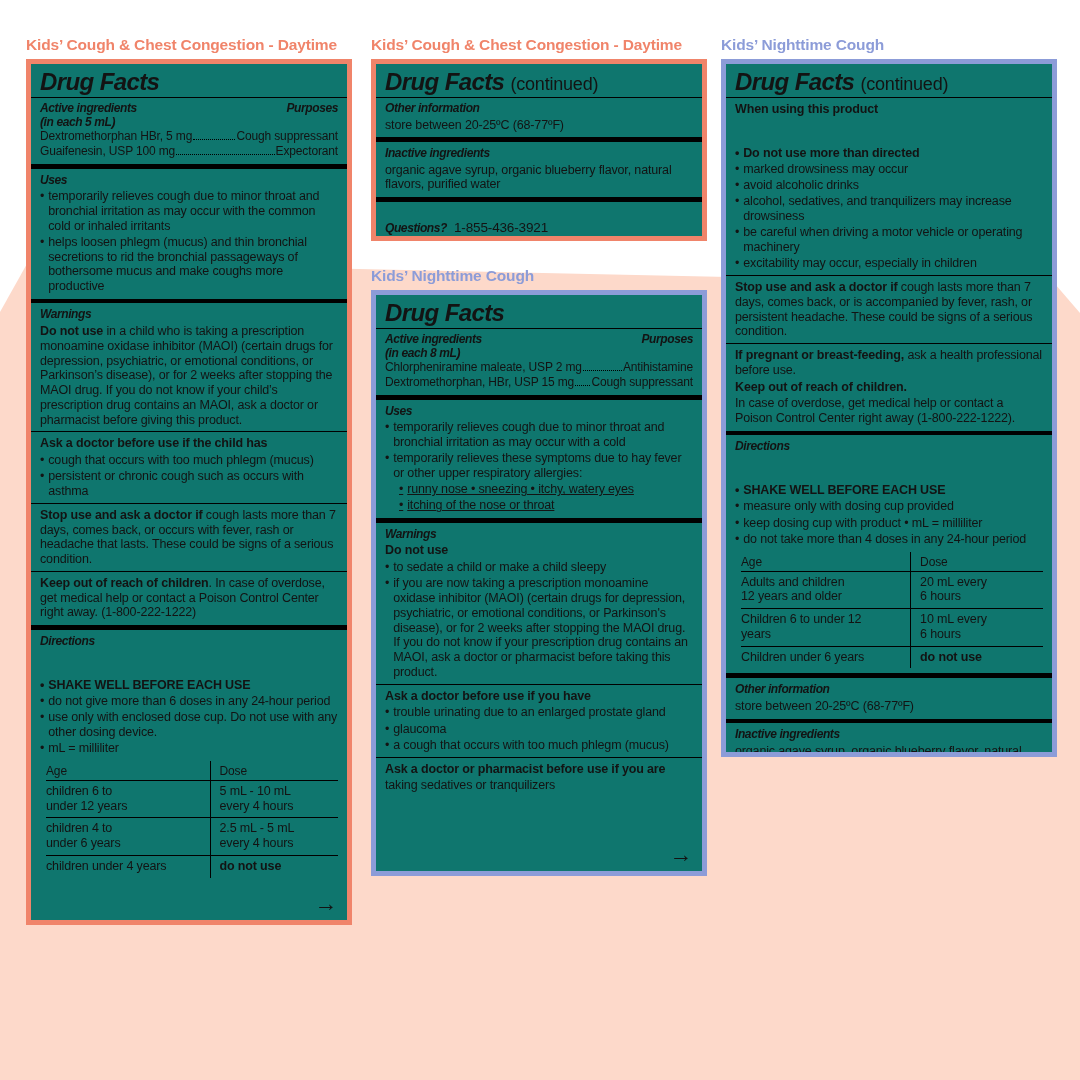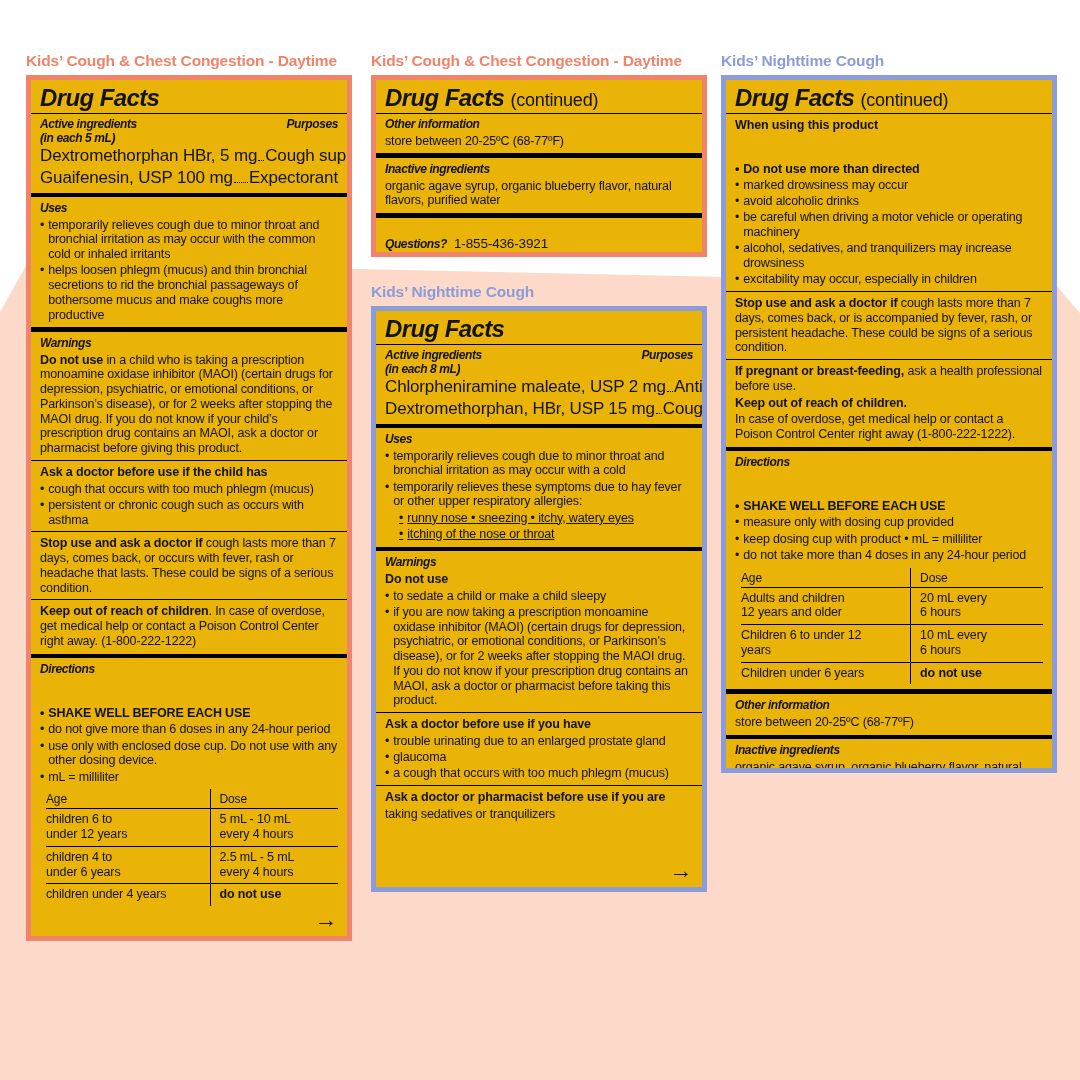--- a/index.html
+++ b/index.html
@@ -1,40 +1,40 @@
 <!DOCTYPE html>
 <html style="--orange: #F0846A; --blue: #8C9CD8; --peach: #FDD9CA; --ink: #131313;"><head>
 <meta charset="utf-8">
 <style>
   :root{ --orange:#F0846A; --blue:#8C9CD8; --peach:#FDD9CA; --ink:#131313; }
   *{ box-sizing:border-box; margin:0; padding:0; }
   html,body{ width:1080px; height:1080px; }
   body{ background:#ffffff; font-family:"Liberation Sans","DejaVu Sans",sans-serif; color:var(--ink); overflow:hidden; position:relative; letter-spacing:-0.15px; }
   .peach-bg{ position:absolute; inset:0; background:var(--peach);
     clip-path:polygon(0px 312px, 28px 262px, 1055px 284px, 1080px 313px, 1080px 1080px, 0px 1080px); }
-  .col{ position:absolute; top:52px; }
+  .col{ position:absolute; top:36px; }
   .col1{ left:26px; width:326px; }
   .col2{ left:371px; width:336px; }
   .col3{ left:721px; width:336px; }
   .ptitle{ font-weight:bold; font-size:15.5px; line-height:1.2; margin-bottom:4px; white-space:nowrap; }
   .t-orange{ color:var(--orange); }
   .t-blue{ color:var(--blue); }
-  .panel{ background:#eab308; border:5px solid var(--orange); padding:5px 9px 6px; position:relative; overflow:hidden; width:100%; }
+  .panel{ background:#0f766e; border:5px solid var(--orange); padding:5px 9px 6px; position:relative; overflow:hidden; width:100%; }
   .panel.blue{ border-color:var(--blue); }
   .group2{ position:absolute; top:231px; left:0; right:0; }
   .df{ font-size:24px; font-weight:bold; font-style:italic; letter-spacing:-0.6px; line-height:1.05; }
   .df .cont{ font-size:18px; font-weight:normal; font-style:normal; letter-spacing:-0.2px; }
   .rule{ border-top:1.5px solid #000; margin:3px -9px 4px; }
   .rule.thin{ border-top-width:1px; margin:4px -9px; }
   .bar{ height:4.5px; background:#000; margin:5px -9px; }
   .sect-h{ font-size:12px; font-weight:bold; font-style:italic; letter-spacing:-0.4px; line-height:1.15; }
   .active-row{ display:flex; justify-content:space-between; align-items:flex-start; margin-top:1px; }
   .body{ font-size:12.5px; line-height:1.18; margin:2px 0; }
   .b{ font-weight:bold; }
-  .ing-row{ display:flex; align-items:baseline; font-size:17px; line-height:1.25; white-space:nowrap; }
+  .ing-row{ display:flex; align-items:baseline; font-size:12px; line-height:1.25; white-space:nowrap; }
   .leader{ flex:1; border-bottom:1.6px dotted #000; margin:0 1px 3px; min-width:6px; }
   .bullet{ display:flex; gap:4px; font-size:12.5px; line-height:1.18; margin:1.5px 0; }
   .bullet::before{ content:"\2022"; flex:0 0 auto; }
   .bullet.bold{ font-weight:bold;margin-top:29px; }
   .sub-ind{ margin-left:14px;text-decoration:underline; }
   .dtable{ display:grid; grid-template-columns:56% 44%; font-size:12.5px; line-height:1.18; margin:5px 0 0 6px; }
   .dtable .c{ padding:3px 4px 4px 0; white-space:pre-line; border-bottom:1px solid #000; }
   .dtable .c.r{ border-left:1.2px solid #000; padding-left:9px; }
   .dtable .c.h{ font-weight:normal; font-size:12px; padding-bottom:2px; }
   .dtable .c.last{ border-bottom:none; }
@@ -214,24 +214,24 @@
     <div class="bullet bold">
         <span>Do not use more than directed</span>
       </div>
     <div class="bullet">
         <span>marked drowsiness may occur</span>
       </div>
     <div class="bullet">
         <span>avoid alcoholic drinks</span>
       </div>
     <div class="bullet">
+        <span>alcohol, sedatives, and tranquilizers may increase drowsiness</span>
+      </div>
+    <div class="bullet">
         <span>be careful when driving a motor vehicle or operating machinery</span>
-      </div>
-    <div class="bullet">
-        <span>alcohol, sedatives, and tranquilizers may increase drowsiness</span>
       </div>
     <div class="bullet">
         <span>excitability may occur, especially in children</span>
       </div>
     <div class="rule thin"></div>
     <p class="body"><span class="b">Stop use and ask a doctor if</span><span> cough lasts more than 7 days, comes back, or is accompanied by fever, rash, or persistent headache. These could be signs of a serious condition.</span></p>
     <div class="rule thin"></div>
     <p class="body"><span class="b">If pregnant or breast-feeding,</span><span> ask a health professional before use.</span></p>
     <div class="body b">Keep out of reach of children.</div>
     <div class="body">In case of overdose, get medical help or contact a Poison Control Center right away (1-800-222-1222).</div>

